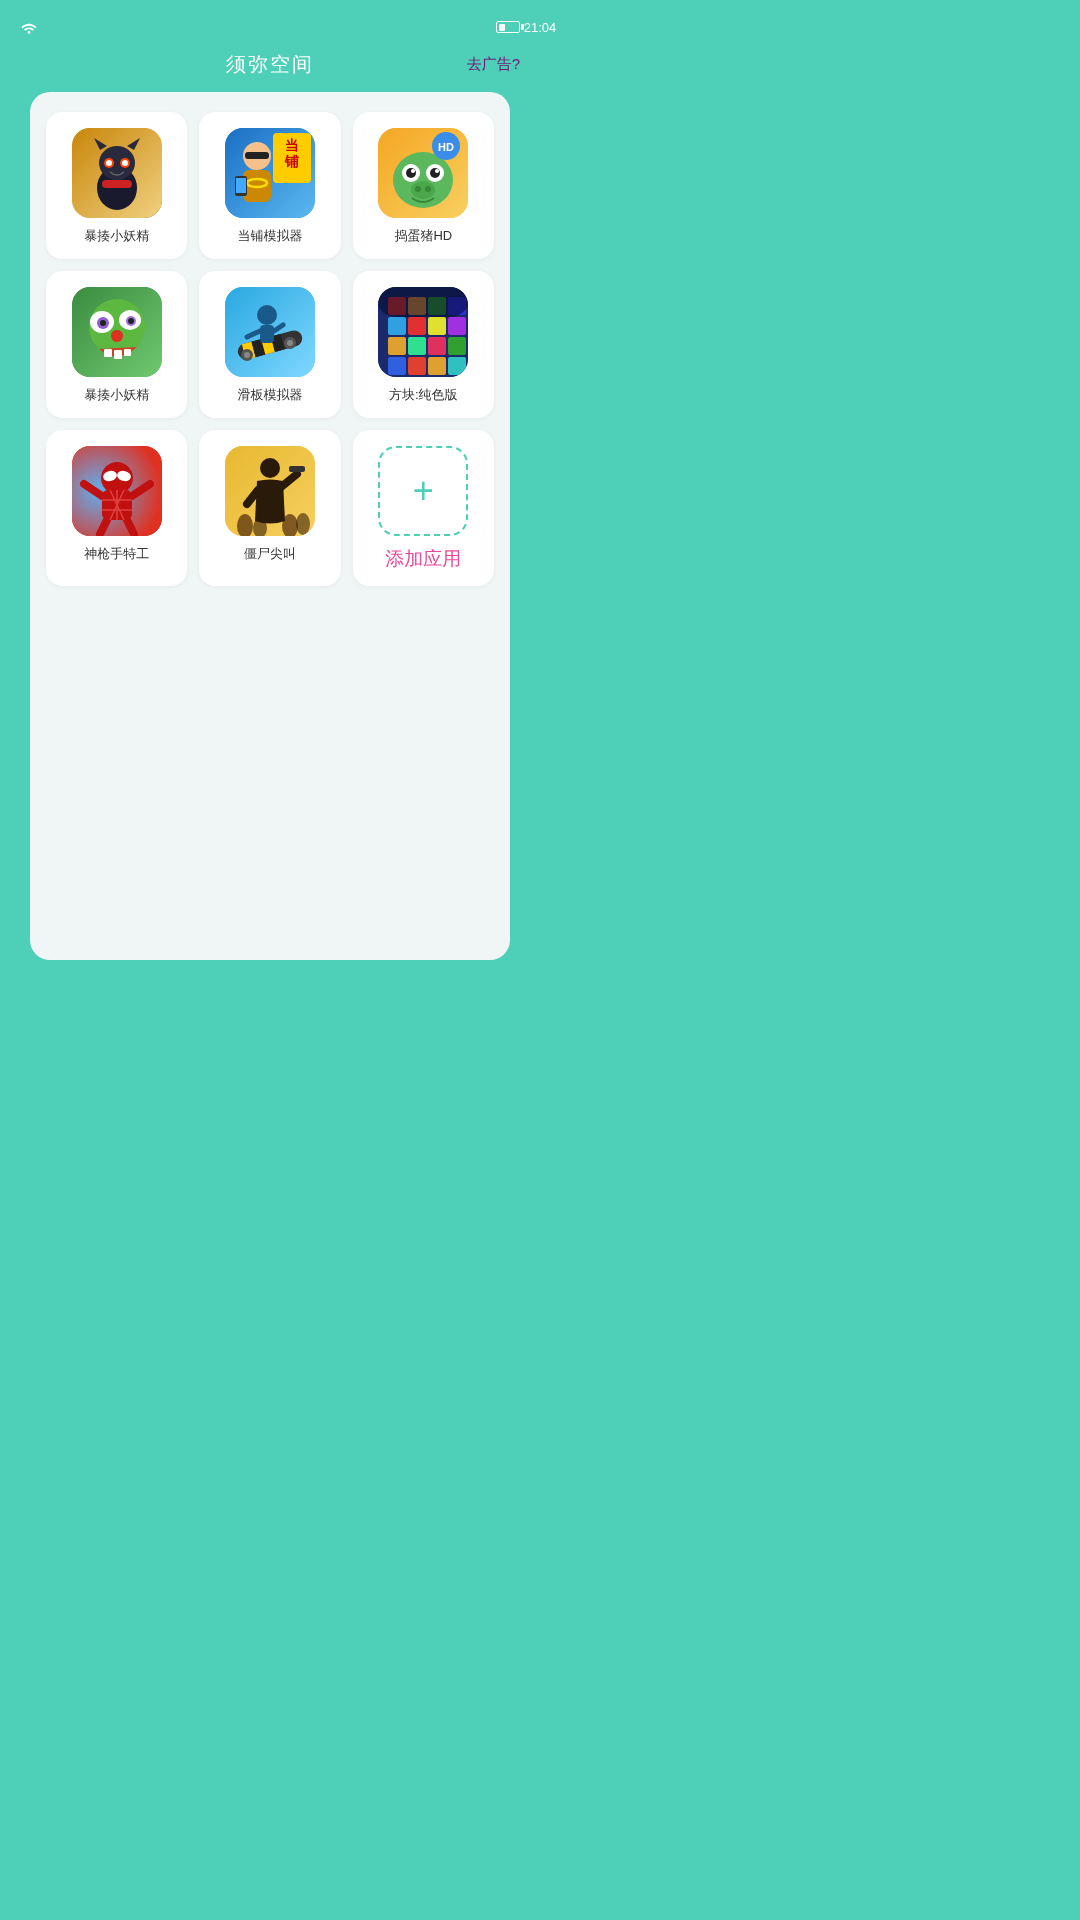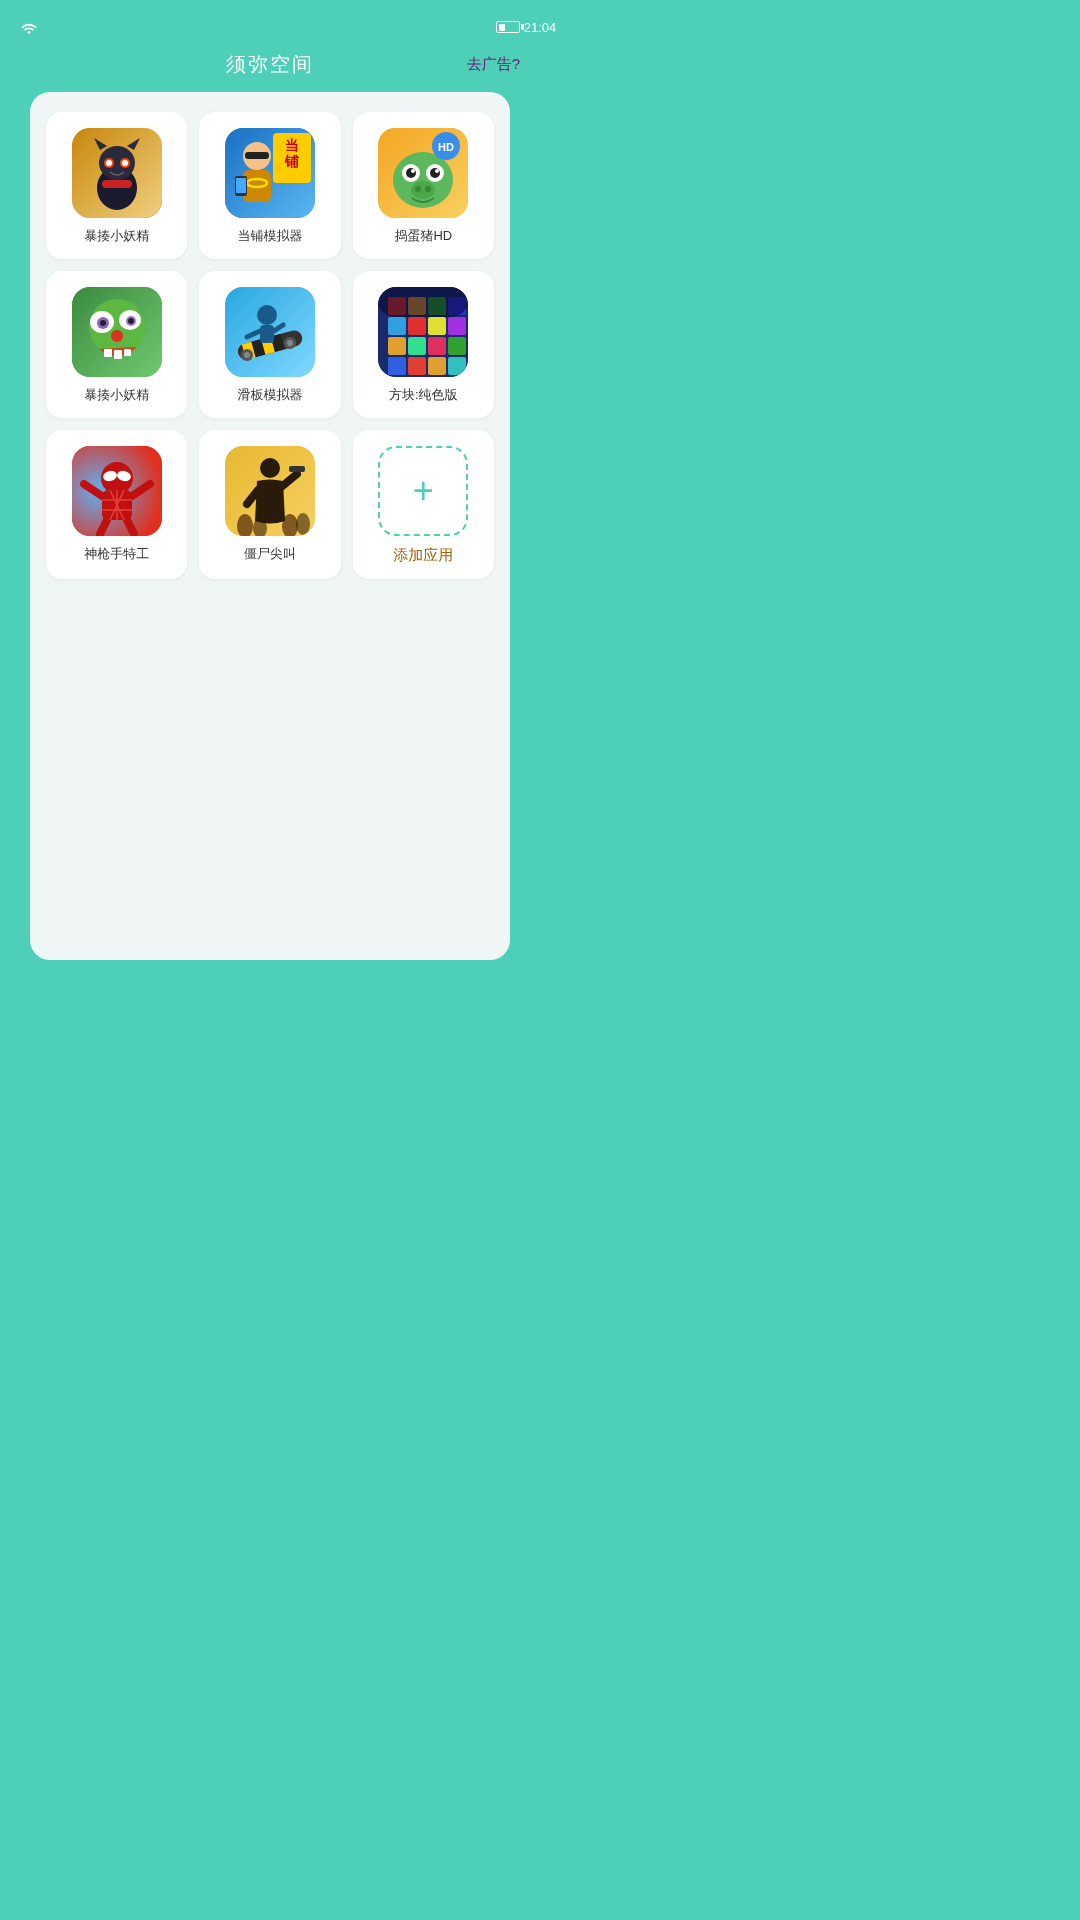--- a/index.html
+++ b/index.html
@@ -164,38 +164,37 @@
     }
 
     .add-plus {
       color: #4ECFB8;
       font-size: 36px;
       font-weight: 300;
       line-height: 1;
     }
 
     .add-label {
-      font-size: 15px;
-      color: #a16207;
+      font-size: 19px;
+      color: #ec4899;
       text-align: center;
     }
 
     
     .icon-baopao {
       background: linear-gradient(135deg, #c8860a 0%, #e8c060 50%, #8B6914 100%);
       position: relative;
     }
 
     .icon-dangpu {
       background: linear-gradient(135deg, #1a6fc4 0%, #3a9de8 100%);
     }
 
     .icon-zhadan {
       background: linear-gradient(135deg, #f5a623 0%, #f8c53a 100%);
-      border-radius: 17px;
     }
 
     .icon-jiangshi {
       background: linear-gradient(135deg, #3a8c3f 0%, #5ab860 100%);
     }
 
     .icon-huaban {
       background: linear-gradient(135deg, #29a8e0 0%, #5bc8f5 100%);
     }
 

